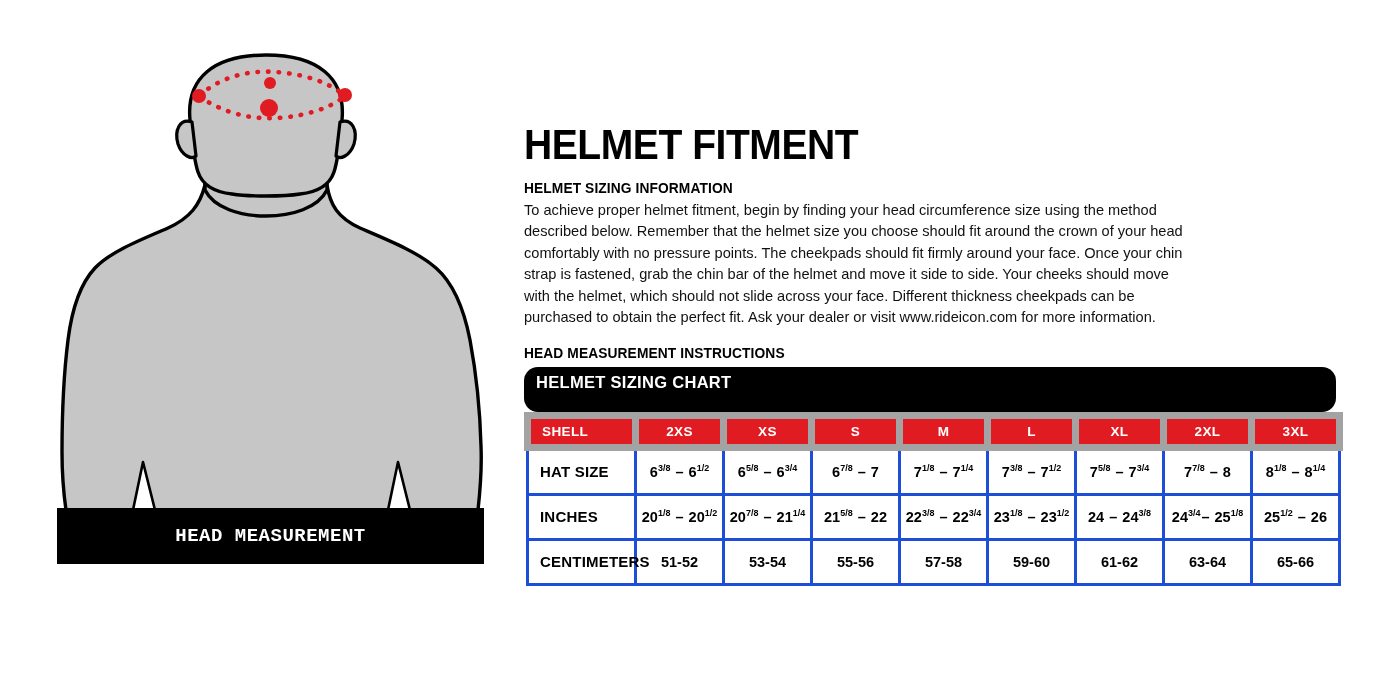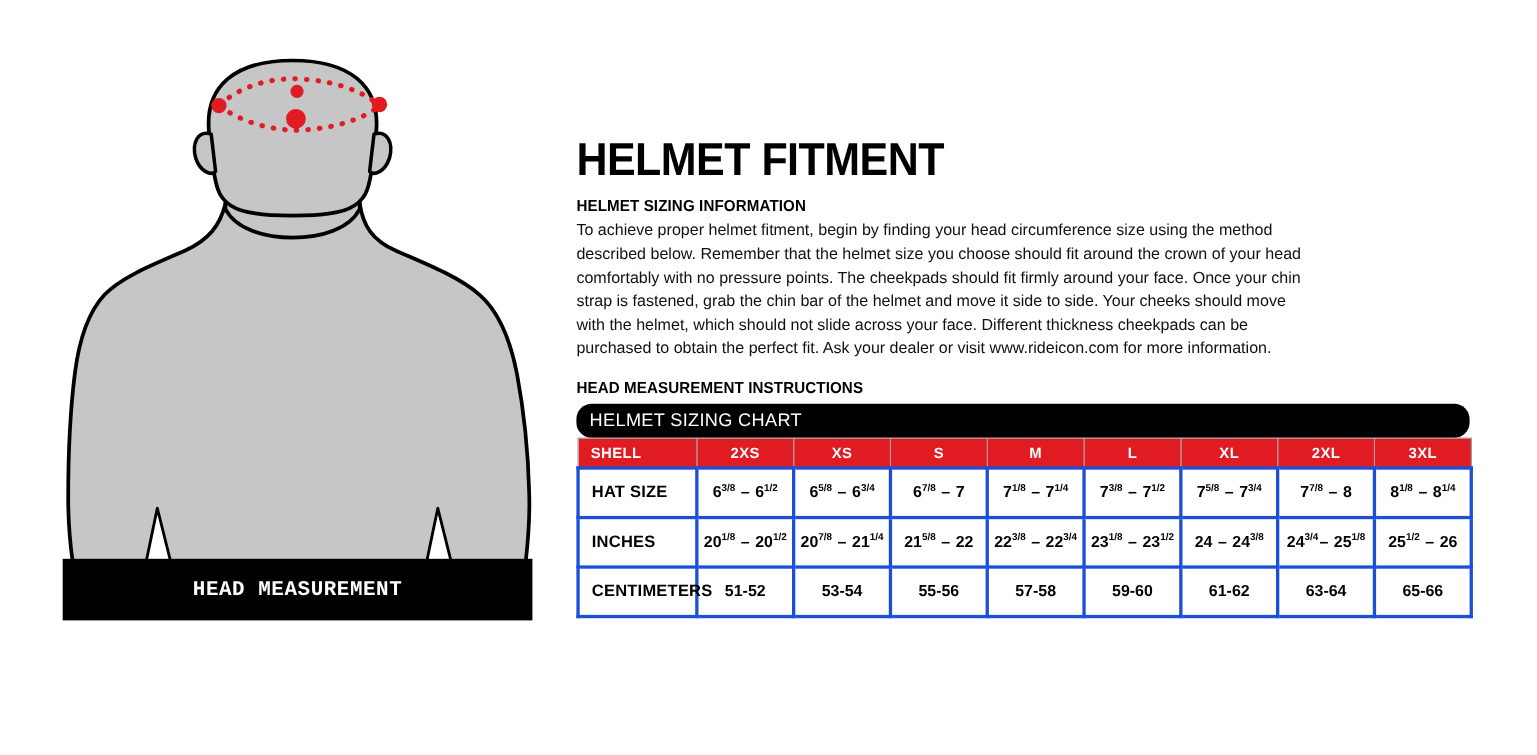--- a/index.html
+++ b/index.html
@@ -84,33 +84,33 @@
   p.body.tight { margin-bottom: 20px; }
 
   
   #chart-wrap {
     margin-top: 6px;
     width: 812px;
   }
   .chart-title {
     background: #000000;
     color: #ffffff;
-    font-weight: normal;
+    font-weight: bold;
     font-size: 16.5px;
-    padding: 6px 10px 6px 12px;
+    padding: 6px 10px 20px 12px;
     letter-spacing: 0.3px;
     border-radius: 14px;
   }
   table.sizing {
     border-collapse: collapse;
     width: 812px;
     table-layout: fixed;
   }
   table.sizing td, table.sizing th {
-    border: 1px solid #a3a3a3;
+    border: 7px solid #a3a3a3;
     text-align: center;
     font-size: 14.5px;
     font-weight: bold;
     padding: 6px 2px;
     white-space: nowrap;
   }
   table.sizing thead th {
     background: #e11b22;
     color: #ffffff;
     font-size: 13.5px;

